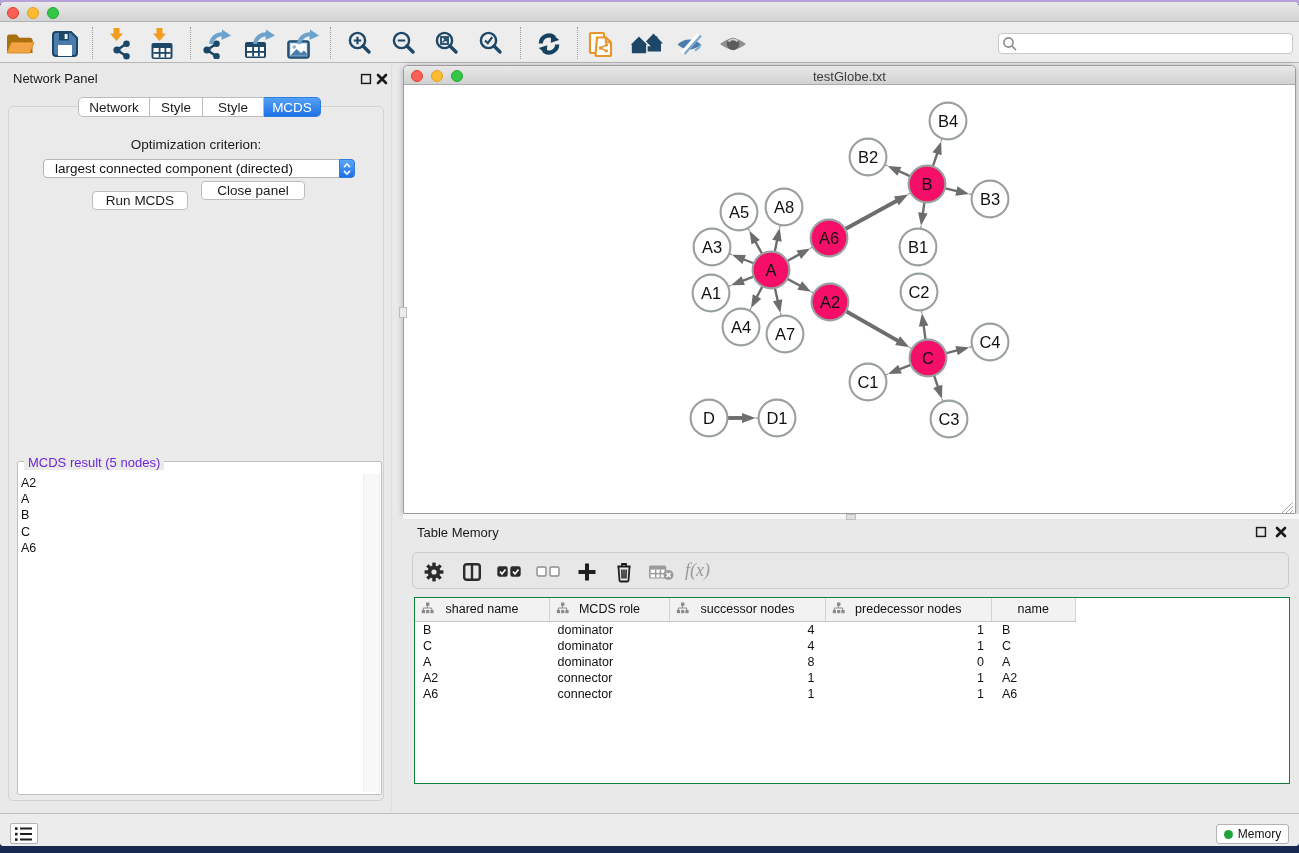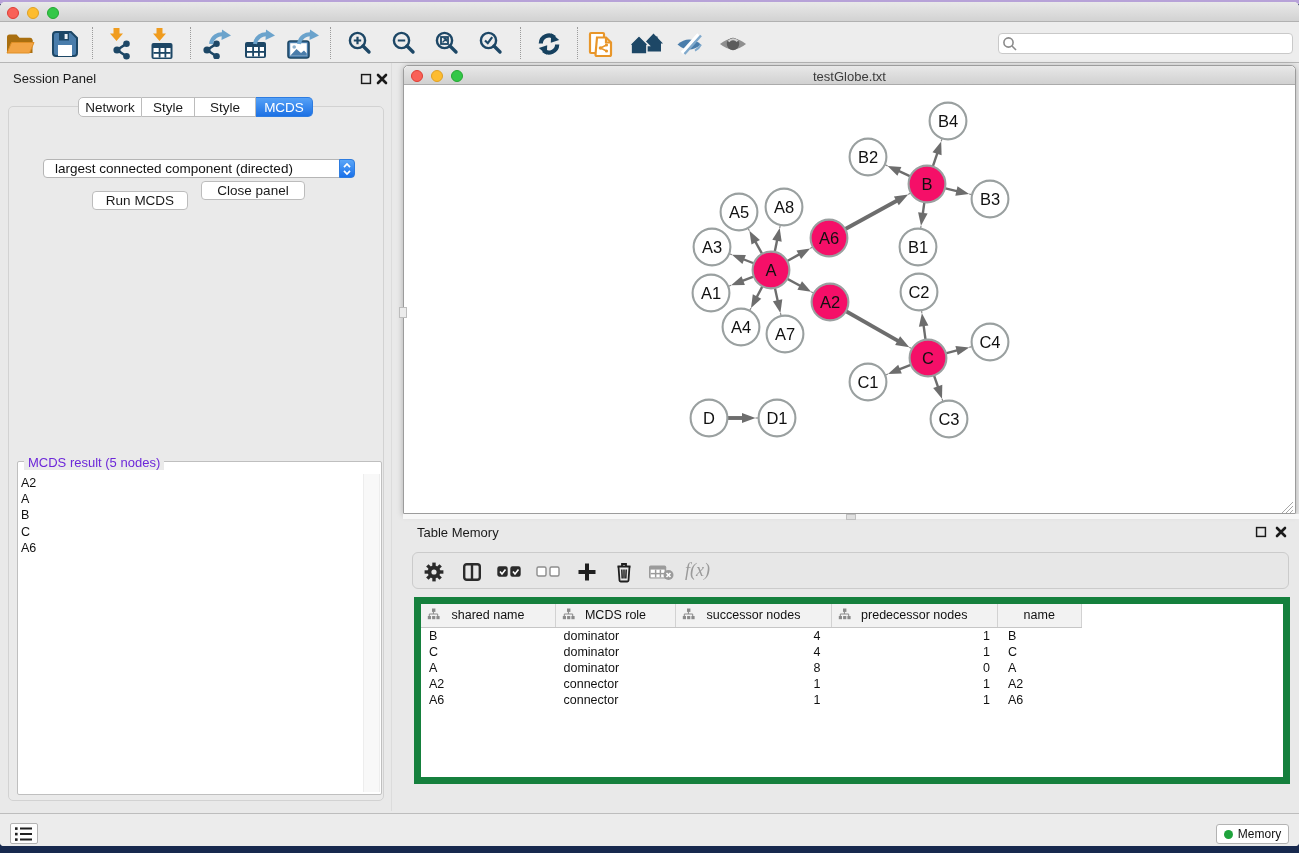--- a/index.html
+++ b/index.html
@@ -202,38 +202,39 @@
         <path d="M10.5,8.5 A6,6 0 0 1 19.5,8.2" stroke="#cfcfcf" stroke-width="2" fill="none"></path>
       </svg>
     </div>
     <div class="abs" style="left:998px;top:31px;width:295px;height:21px;background:#fff;border:1px solid #c9c9c9;border-radius:4px"></div>
     <div class="ic" style="left:1010px;top:42px;">
       <svg width="16" height="16" viewBox="0 0 16 16" style="">
         <circle cx="6.5" cy="6.5" r="4.6" fill="none" stroke="#8a8a8a" stroke-width="1.6"></circle>
         <line x1="10" y1="10" x2="14" y2="14" stroke="#8a8a8a" stroke-width="1.6"></line>
       </svg>
     </div>
-    <div class="abs" style="left:13px;top:69px;font-size:13px;color:#1a1a1a">Session Panel</div>
+    <div class="abs" style="left:13px;top:69px;font-size:13px;color:#1a1a1a">Network Panel</div>
     <div class="ic" style="left:366px;top:77px;">
       <svg width="11" height="11" viewBox="0 0 11 11" style="">
         <rect x="1" y="1" width="9" height="9" fill="none" stroke="#1a1a1a" stroke-width="1.6"></rect>
       </svg>
     </div>
     <div class="ic" style="left:382px;top:77px;">
       <svg width="12" height="12" viewBox="0 0 12 12" style="">
         <path d="M2,2 L10,10 M10,2 L2,10" stroke="#1a1a1a" stroke-width="2.6" stroke-linecap="round"></path>
       </svg>
     </div>
     <div class="abs" style="left:8px;top:104px;width:376px;height:695px;background:#eaeaea;border:1px solid #d2d2d2;border-radius:5px"></div>
     <div class="seg" style="left:78px;top:95px">
-      <div style="width:64px">Network</div>
+      <div style="width:72px">Network</div>
       <div style="width:53px">Style</div>
       <div style="width:61px">Style</div>
       <div class="sel" style="width:57px">MCDS</div>
     </div>
+    <div class="abs" style="left:8px;top:135px;width:376px;text-align:center;font-size:13.5px;color:#1a1a1a">Optimization criterion:</div>
     <div class="abs" style="left:43px;top:157px;width:312px;height:19px;background:#fff;border:1px solid #b5b5b5;border-radius:4px"></div>
     <div class="abs" style="left:55px;top:159px;font-size:13.5px;color:#111">largest connected component (directed)</div>
     <div class="abs" style="left:339px;top:157px;width:16px;height:19px;background:linear-gradient(#5ba6f8,#1a71ea);border-radius:0 4px 4px 0;border:1px solid #2d7ce0"></div>
     <div class="ic" style="left:347px;top:166.5px">
       <svg width="10" height="14" viewBox="0 0 10 14" style="">
         <path d="M2,5.2 L5,2 L8,5.2 M2,8.8 L5,12 L8,8.8" stroke="#fff" stroke-width="1.7" fill="none"></path>
       </svg>
     </div>
     <div class="btn" style="left:92px;top:189px;width:96px;height:19px">Run MCDS</div>
     <div class="btn" style="left:201px;top:179px;width:104px;height:19px">Close panel</div>
@@ -423,21 +424,21 @@
           <rect x="2" y="5" width="17" height="9.5" fill="#fff"></rect>
           <rect x="7.2" y="5" width="1.8" height="9.5" fill="#9b9b9b"></rect>
           <rect x="13" y="5" width="1.8" height="9.5" fill="#9b9b9b"></rect>
           <rect x="2" y="9" width="17" height="1.8" fill="#9b9b9b"></rect>
         </g>
         <circle cx="19.5" cy="12" r="5" fill="#9b9b9b"></circle>
         <path d="M17.5,10 l4,4 m0,-4 l-4,4" stroke="#fff" stroke-width="1.6"></path>
       </svg>
     </div>
     <div class="abs" style="left:685px;top:558px;font-family:'Liberation Serif',serif;font-style:italic;font-size:18px;color:#9a9a9a">f(x)</div>
-    <div class="abs" style="left:414px;top:595px;width:876px;height:187px;background:#fff;border:7px solid #15803d;overflow:hidden">
+    <div class="abs" style="left:414px;top:595px;width:876px;height:187px;background:#fff;border:1px solid #15803d;overflow:hidden">
       <table class="dt">
         <colgroup>
           <col style="width:134.5px">
           <col style="width:120px">
           <col style="width:156px">
           <col style="width:165.5px">
           <col style="width:84.5px">
           <col>
         </colgroup>
         <tbody>

